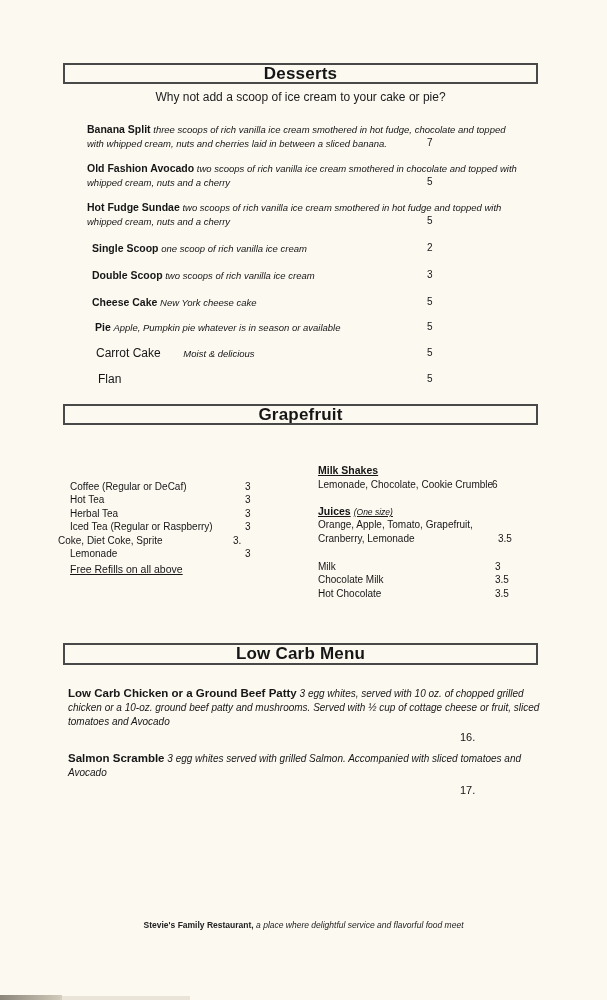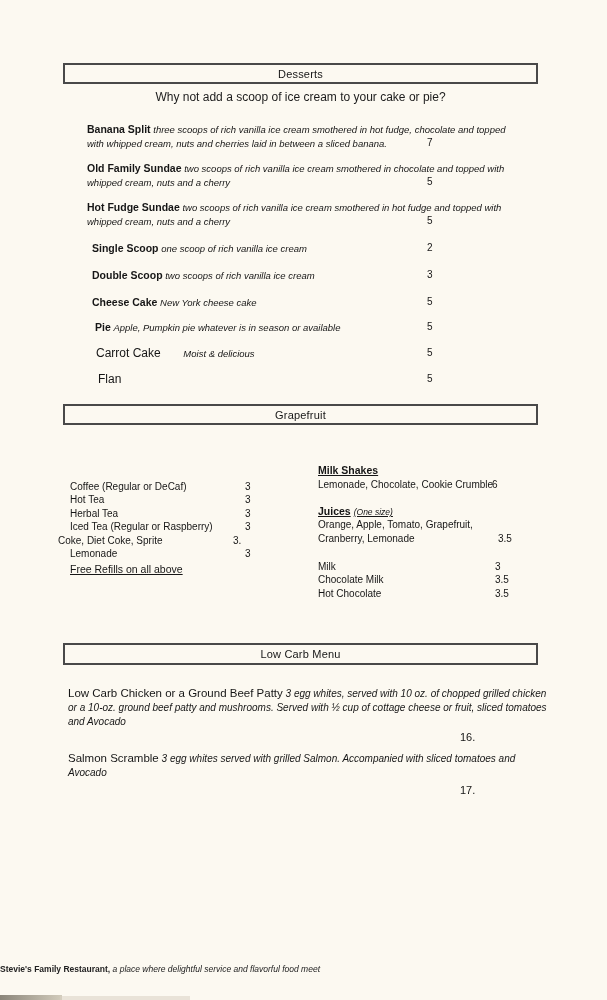--- a/index.html
+++ b/index.html
@@ -2,21 +2,21 @@
 <html><head>
 <meta charset="utf-8">
 <style>
   html,body{margin:0;padding:0;background:#d9d9d9;}
   .page{position:relative;width:607px;height:1000px;margin:0 auto;background:#fcf9f1;
         font-family:"Liberation Sans","DejaVu Sans",sans-serif;color:#161616;overflow:hidden;}
 
   
   .box-header{position:absolute;left:63px;width:475px;height:21px;border:2px solid #494949;
               box-sizing:border-box;display:flex;align-items:center;justify-content:center;}
-  .box-header span{font-weight:normal;font-size:11px;letter-spacing:.2px;}
+  .box-header span{font-weight:bold;font-size:17px;letter-spacing:.2px;}
 
   .subtitle{position:absolute;left:63px;top:90px;width:475px;text-align:center;font-size:12px;color:#1c1c1c;}
 
   
   .d-item{position:absolute;left:87px;width:452px;font-size:9.5px;line-height:13.5px;}
   .d-text{width:434px;}
   .d-name{font-weight:bold;font-size:10.5px;}
   .d-name.plain{font-weight:normal;font-size:12px;}
   .d-desc{font-style:italic;font-size:9.5px;}
   .d-price{position:absolute;left:340px;bottom:1px;font-size:10px;}
@@ -24,26 +24,26 @@
   
   .b-row{position:absolute;font-size:10px;line-height:13px;width:240px;}
   .b-price{position:absolute;top:0;font-size:10px;}
   .b-note{position:absolute;left:70px;top:563px;font-size:10.5px;text-decoration:underline;}
   .b-head{position:absolute;font-size:10.5px;font-weight:bold;text-decoration:underline;}
   .b-size{font-style:italic;font-size:8.5px;font-weight:normal;text-decoration:none;margin-left:3px;}
   .b-line{position:absolute;font-size:10px;width:250px;}
 
   
   .lc-item{position:absolute;left:68px;width:480px;font-size:10px;line-height:14px;}
-  .lc-name{font-weight:normal;font-size:11.5px;text-align:right;}
+  .lc-name{font-weight:bold;font-size:11.5px;text-align:right;}
   .lc-desc{font-style:italic;font-size:10px;}
   .lc-price{position:absolute;left:392px;font-size:11px;}
 
   
-  .footer{position:absolute;left:0;top:920px;width:607px;font-size:8.5px;color:#222;margin-top:44px;}
+  .footer{position:absolute;left:0;top:920px;width:607px;text-align:center;font-size:8.5px;color:#222;}
   .footer .name{font-weight:bold;}
   .footer .tag{font-style:italic;}
 
   
   .artifact1{position:absolute;left:0;top:995px;width:62px;height:5px;
              background:linear-gradient(90deg,#6e685c,#c7c0ae);opacity:.8;}
   .artifact2{position:absolute;left:60px;top:996px;width:130px;height:4px;background:#d8d2c2;opacity:.55;}
 </style>
 </head>
 <body>
@@ -53,21 +53,21 @@
   <div class="box-header" style="top:63px">
     <span>Desserts</span>
   </div>
   <div class="subtitle">Why not add a scoop of  ice cream to your cake or pie?</div>
 
   <div class="d-item" style="top:123px">
     <div class="d-text"><span class="d-name">Banana Split</span> <span class="d-desc">three scoops of rich vanilla ice cream smothered in hot fudge, chocolate and topped with whipped cream, nuts and cherries laid in between a sliced banana.</span></div>
     <span class="d-price">7</span>
   </div>
   <div class="d-item" style="top:162px">
-    <div class="d-text"><span class="d-name">Old Family Sundae</span> <span class="d-desc">two scoops of rich vanilla ice cream smothered in chocolate and topped with whipped cream, nuts and a cherry</span></div>
+    <div class="d-text"><span class="d-name">Old Fashion Avocado</span> <span class="d-desc">two scoops of rich vanilla ice cream smothered in chocolate and topped with whipped cream, nuts and a cherry</span></div>
     <span class="d-price">5</span>
   </div>
   <div class="d-item" style="top:201px">
     <div class="d-text"><span class="d-name">Hot Fudge Sundae</span> <span class="d-desc">two scoops of rich vanilla ice cream smothered in hot fudge and topped with whipped cream, nuts and a cherry</span></div>
     <span class="d-price">5</span>
   </div>
   <div class="d-item" style="top:242px">
     <div class="d-text" style="margin-left:5px"><span class="d-name">Single Scoop</span> <span class="d-desc">one scoop of rich vanilla ice cream</span></div>
     <span class="d-price">2</span>
   </div>

